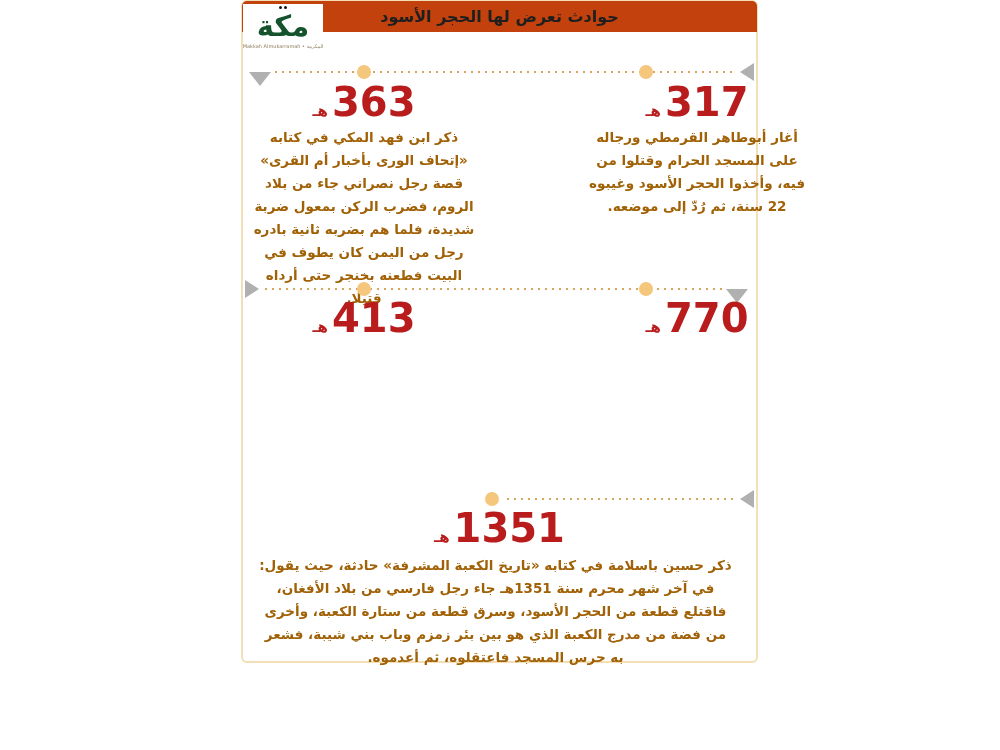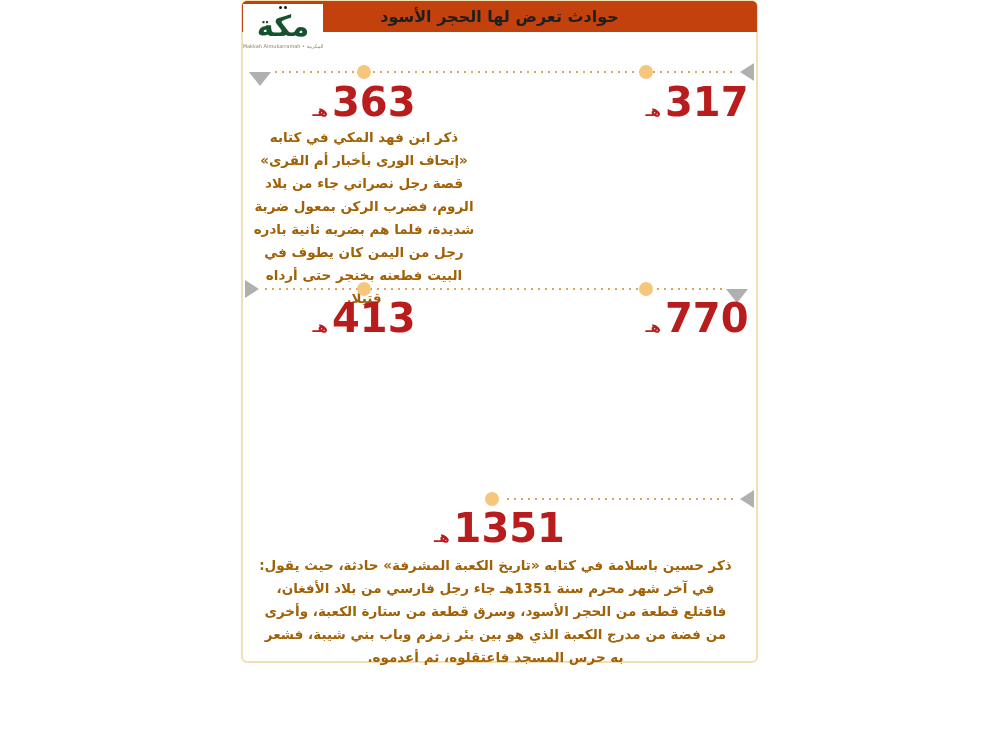--- a/index.html
+++ b/index.html
@@ -86,20 +86,21 @@
       <div class="dotline" style="left:30px; right:18px;"></div>
       <div class="node" style="left:112px;"></div>
       <div class="node" style="left:394px;"></div>
       <div class="arr-down" style="left:4px;"></div>
       <div class="arr-left" style="right:0;"></div>
     </div>
 
     <div class="event col-right row1-year">
       <div class="ev-year"><span>317</span><span class="era">هـ</span></div>
     </div>
+    <div class="event col-right row1-text ev-text">أغار أبوطاهر القرمطي ورجاله على المسجد الحرام وقتلوا من فيه، وأخذوا الحجر الأسود وغيبوه 22 سنة، ثم رُدّ إلى موضعه.</div>
 
     <div class="event col-left row1-year">
       <div class="ev-year"><span>363</span><span class="era">هـ</span></div>
     </div>
     <div class="event col-left row1-text ev-text">ذكر ابن فهد المكي في كتابه «إتحاف الورى بأخبار أم القرى» قصة رجل نصراني جاء من بلاد الروم، فضرب الركن بمعول ضربة شديدة، فلما هم بضربه ثانية بادره رجل من اليمن كان يطوف في البيت فطعنه بخنجر حتى أرداه قتيلا.</div>
 
     <div class="divider" style="top:286px;">
       <div class="dotline" style="left:20px; right:30px;"></div>
       <div class="node" style="left:112px;"></div>
       <div class="node" style="left:394px;"></div>

